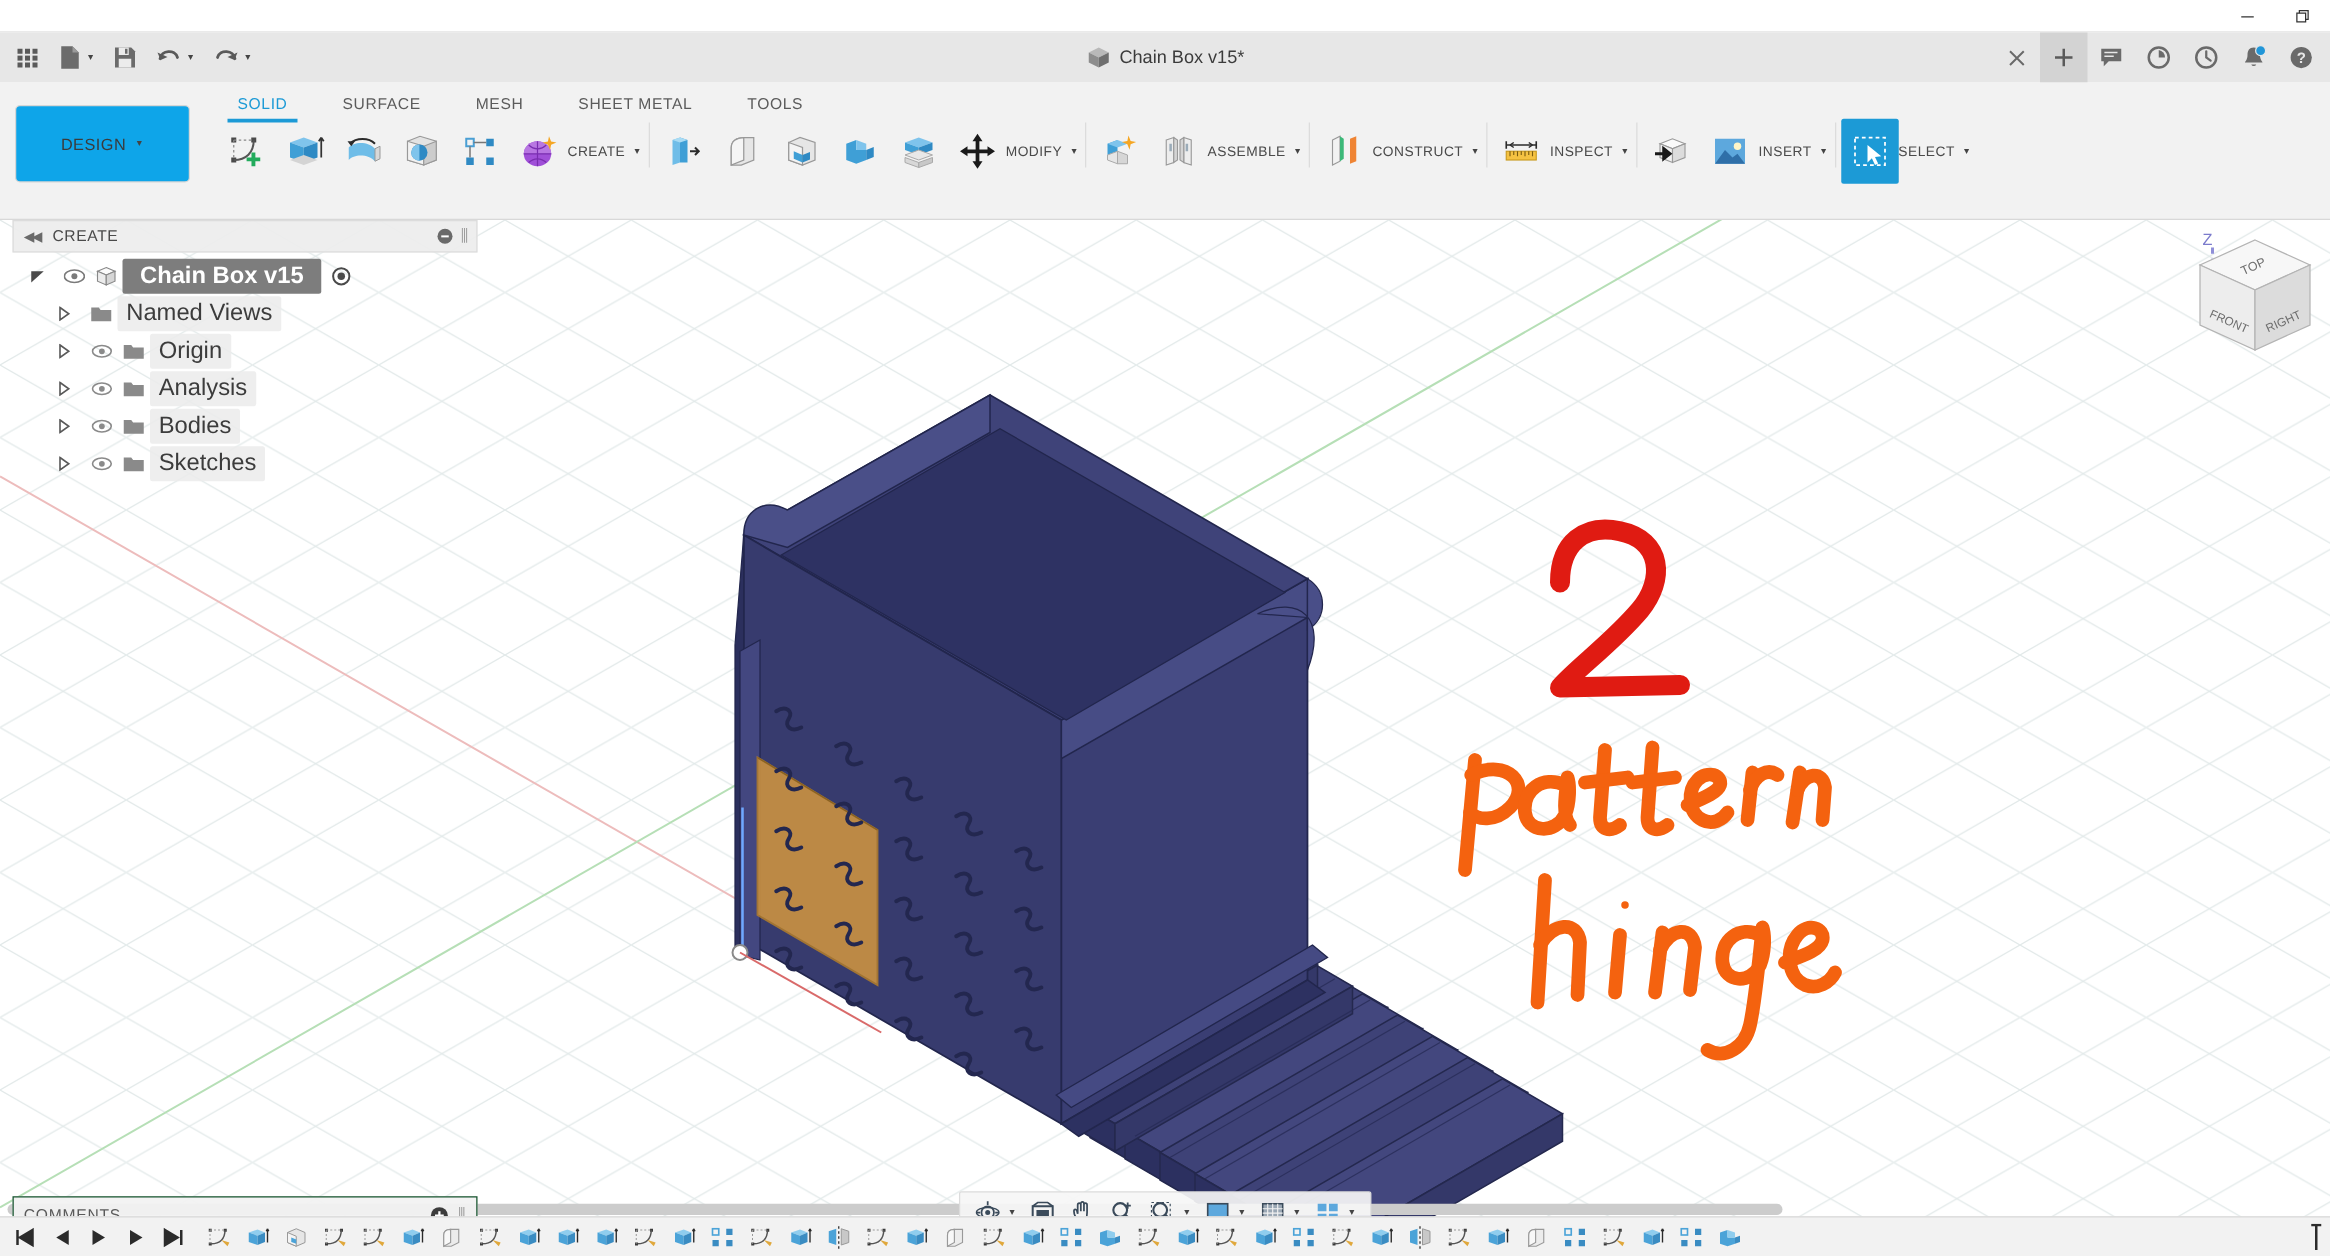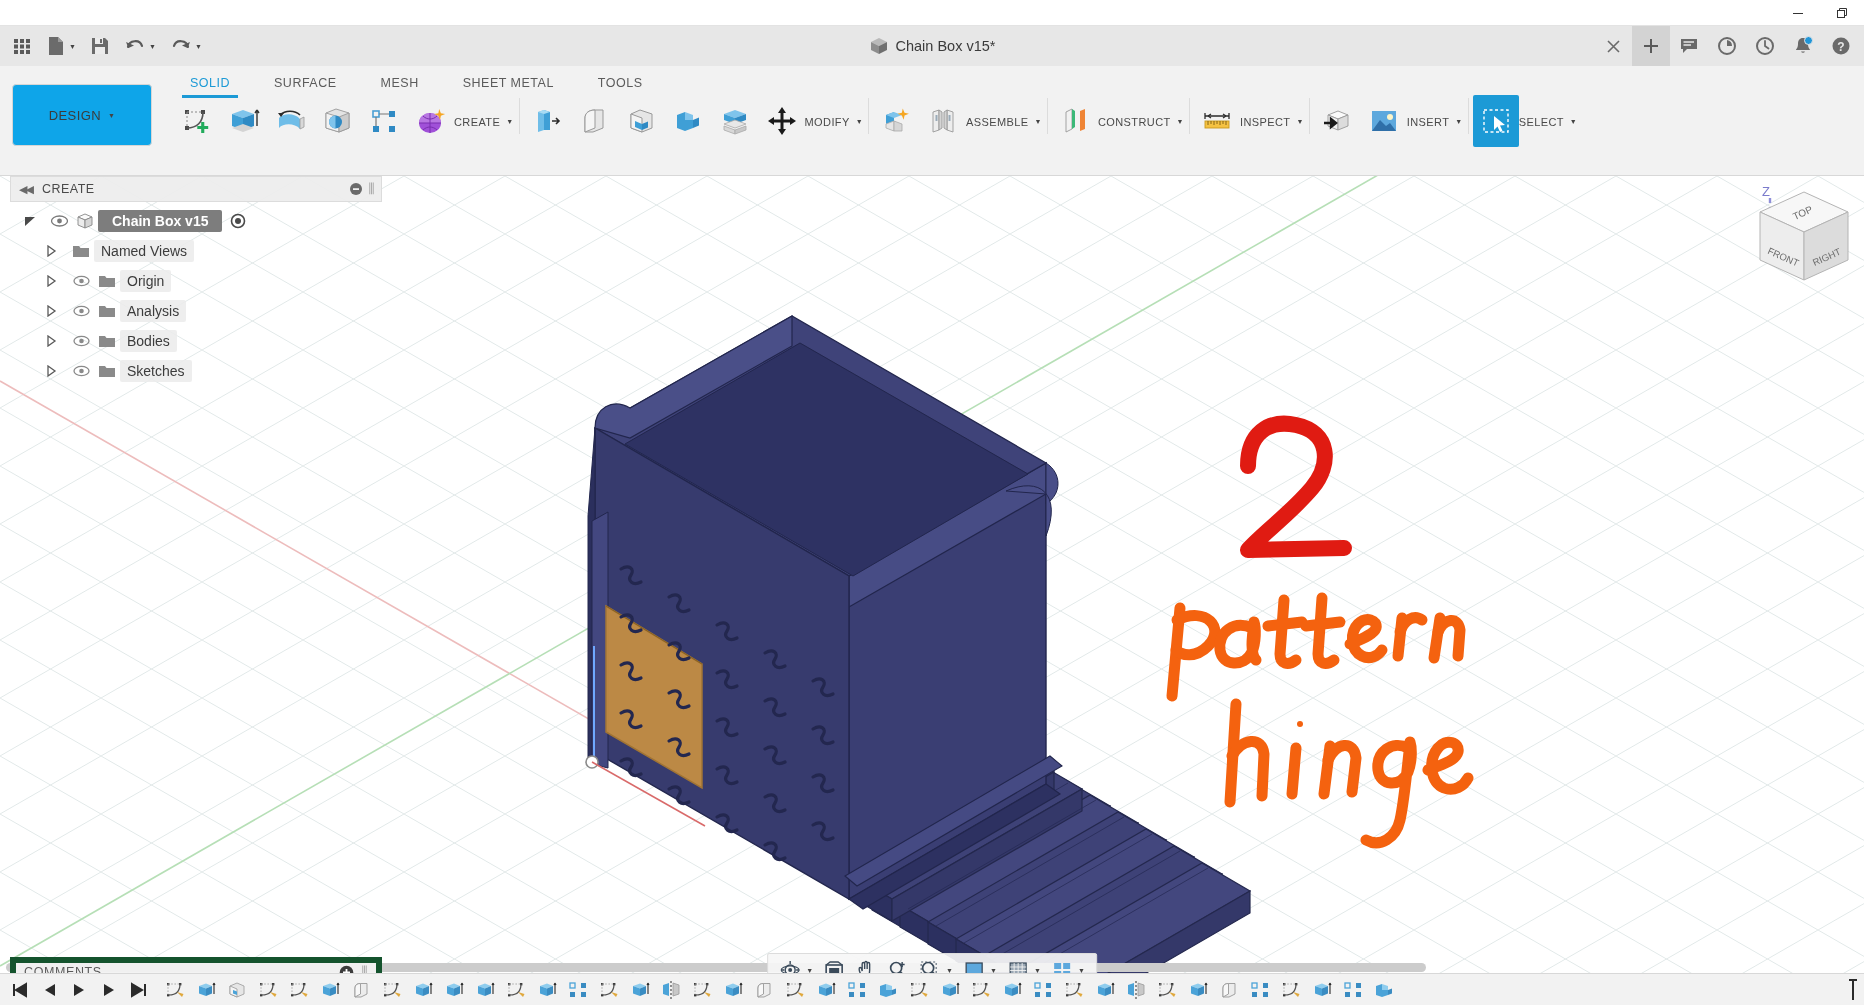--- a/index.html
+++ b/index.html
@@ -114,33 +114,33 @@
   .trow {
     display:flex; align-items:center; height:30px; cursor:pointer; padding-left:18px; gap:0px;
   }
   .arrow {
     width:22px; text-align:center; color:#5a5a5a; font-size:11px; flex:0 0 22px;
   }
   .eye { width:26px; display:flex; align-items:center; justify-content:center; flex:0 0 26px; }
   .ficon { width:26px; display:flex; align-items:center; justify-content:center; flex:0 0 26px; }
   .tlabel {
     background:rgba(235,235,235,.86); padding:3px 7px; border-radius:2px;
-    color:#3c3c3c; font-size:14px; white-space:nowrap;
+    color:#3c3c3c; font-size:19px; white-space:nowrap;
   }
   .trow.root .tlabel {
     background:#7d7d7d; color:#fff; font-weight:bold; padding:3px 14px;
   }
   .trow.root { padding-left:14px; }
   .indent1 { padding-left:36px; }
   .radio-ic { margin-left:8px; }
 
   
   .comments {
     position:absolute; left:10px; bottom:18px; width:372px; height:30px;
-    background:rgba(242,242,242,.93); border:6px solid #14532d;
+    background:rgba(242,242,242,.93); border:1px solid #14532d;
     display:flex; align-items:center; padding:0 8px;
     color:#5a5a5a; font-size:12.5px; letter-spacing:.6px; z-index:20;
   }
   .comments .plus { margin-left:auto; }
 
   
   .navbar {
     position:absolute; left:50%; transform:translateX(-50%); bottom:18px;
     height:34px; background:rgba(246,246,246,.92); border:1px solid #dcdcdc;
     display:flex; align-items:center; padding:0 6px; gap:0px; z-index:20; border-radius:2px;

